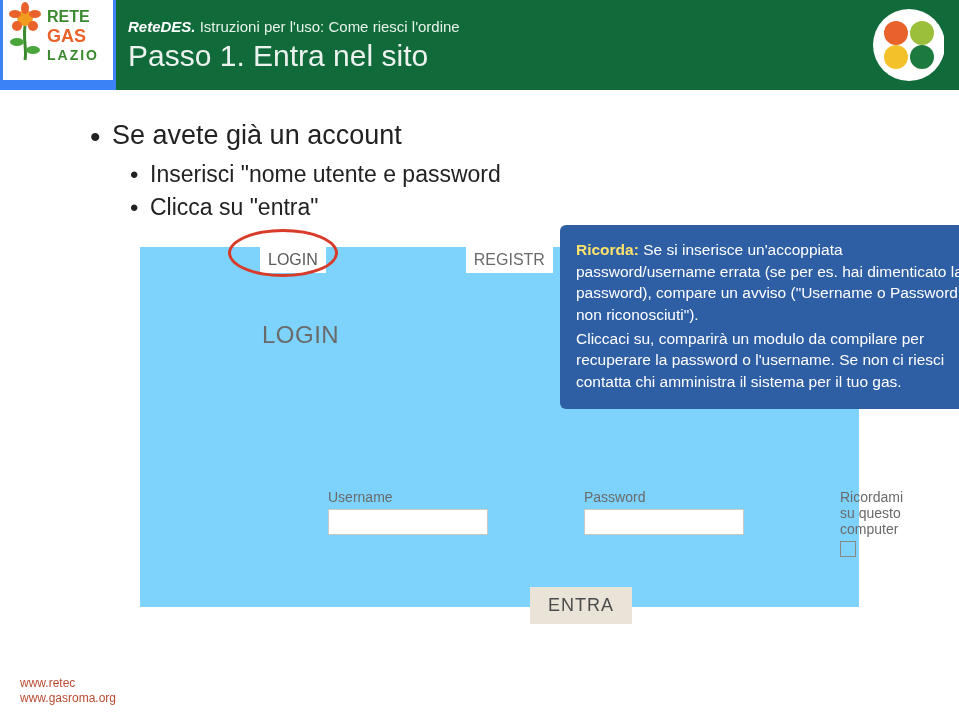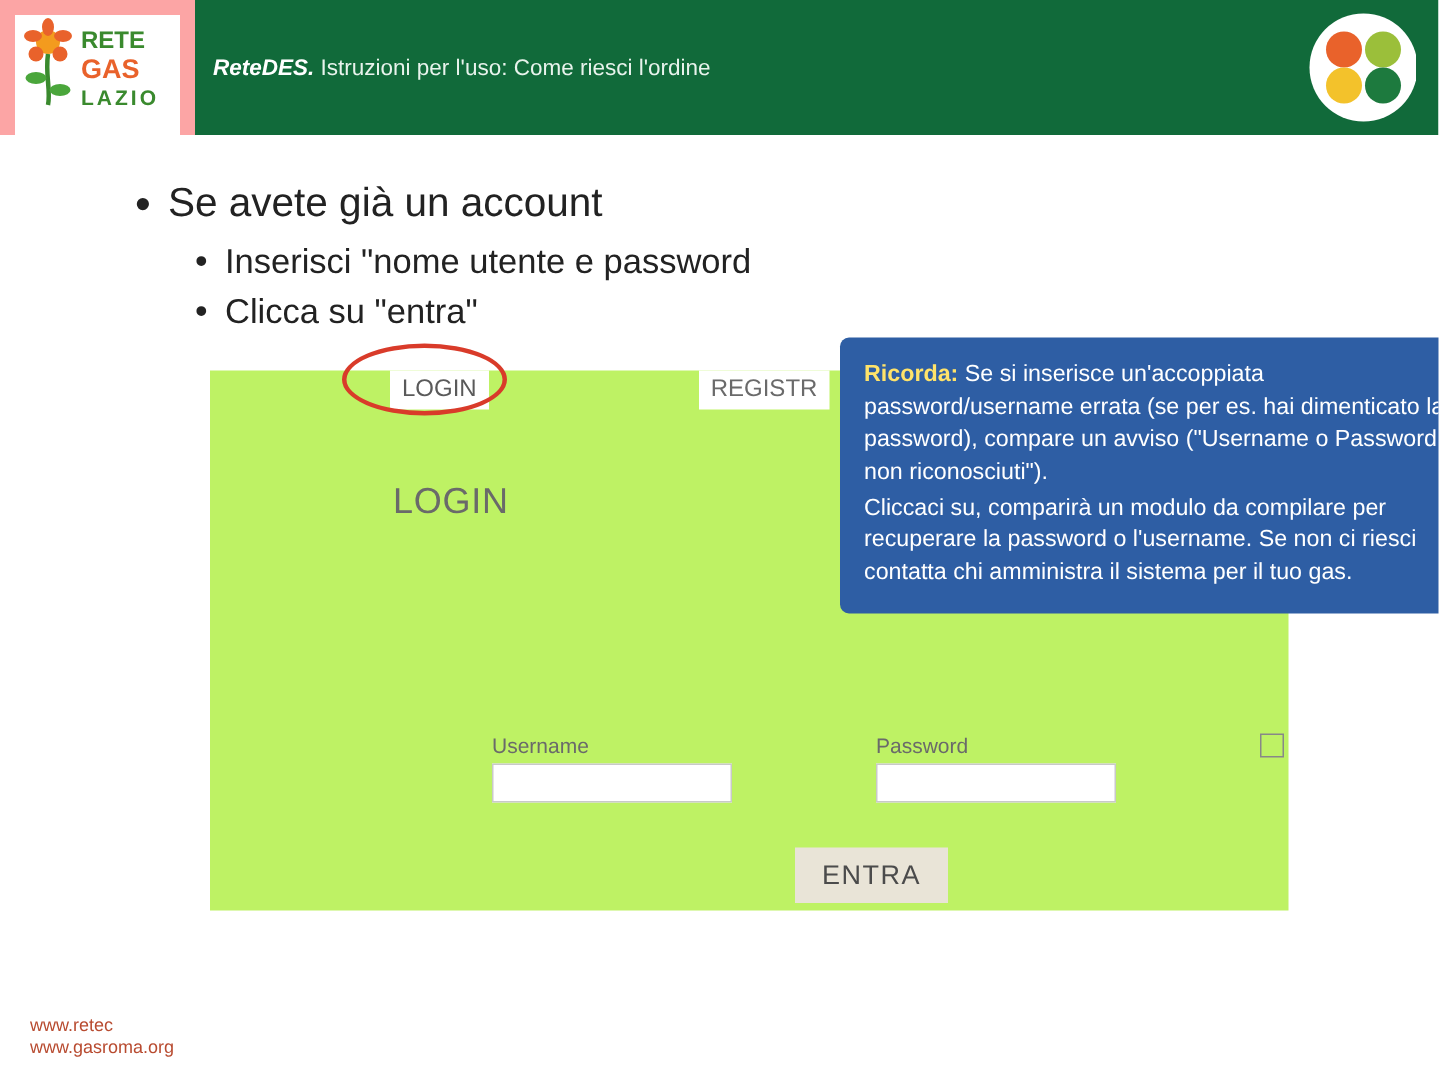--- a/index.html
+++ b/index.html
@@ -13,24 +13,24 @@
   }
   .header {
     background: #116a3a;
     height: 90px;
     width: 100%;
     display: flex;
     align-items: stretch;
     position: relative;
   }
   .logo-box {
-    width: 130px;
-    background: #fca5a5;
-    display: flex;
-    align-items: flex-end;
+    width: 116px;
+    background: #3b82f6;
+    display: flex;
+    align-items: flex-start;
     justify-content: center;
     position: relative;
   }
   .logo-svg { width: 110px; height: 80px; }
   .header-text {
     flex: 1;
     padding: 8px 12px;
     color: #fff;
     display: flex;
     flex-direction: column;
@@ -86,21 +86,21 @@
     content: "•";
     position: absolute;
     left: 0;
     top: 0;
     font-size: 24px;
     color:#222;
   }
   .login-area {
     margin: 26px 30px 0 50px;
     position: relative;
-    background: #bef264;
+    background: #7dd3fc;
     height: 360px;
   }
   .tab-row {
     display: flex;
     gap: 140px;
     padding-left: 120px;
   }
   .tab {
     font-size: 16px;
     color: #6a6a6a;
@@ -221,20 +221,21 @@
 
       <text x="44" y="22" font-family="Arial" font-size="16" font-weight="bold" fill="#3a8a2e">RETE</text>
       <text x="44" y="42" font-family="Arial" font-size="18" font-weight="bold" fill="#e9622b">GAS</text>
       <text x="44" y="60" font-family="Arial" font-size="14" font-weight="bold" fill="#3a8a2e" letter-spacing="2">LAZIO</text>
     </svg>
   </div>
   <div class="header-text">
     <div class="breadcrumb">
       <span class="brand">ReteDES.</span><span class="rest"> Istruzioni per l'uso: Come riesci l'ordine</span>
     </div>
+    <div class="slide-title">Passo 1. Entra nel sito</div>
   </div>
   <div class="header-orbs">
     <svg width="90" height="80" viewBox="0 0 90 80">
       <circle cx="55" cy="40" r="36" fill="#fff"></circle>
       <circle cx="42" cy="28" r="12" fill="#e9622b"></circle>
       <circle cx="68" cy="28" r="12" fill="#9bbf3a"></circle>
       <circle cx="42" cy="52" r="12" fill="#f3c22b"></circle>
       <circle cx="68" cy="52" r="12" fill="#1d7a3e"></circle>
     </svg>
   </div>
@@ -263,20 +264,21 @@
     <div class="login-form">
       <div class="field">
         <label>Username</label>
         <input type="text" style="">
       </div>
       <div class="field">
         <label>Password</label>
         <input type="password" style="">
       </div>
       <div class="remember">
+        <div class="remember-label">Ricordami su questo computer</div>
         <span class="checkbox-glyph"></span>
       </div>
     </div>
 
     <button class="entra-btn">ENTRA</button>
   </div>
 </div>
 
 <div class="footer">
   <div>www.retec</div>

